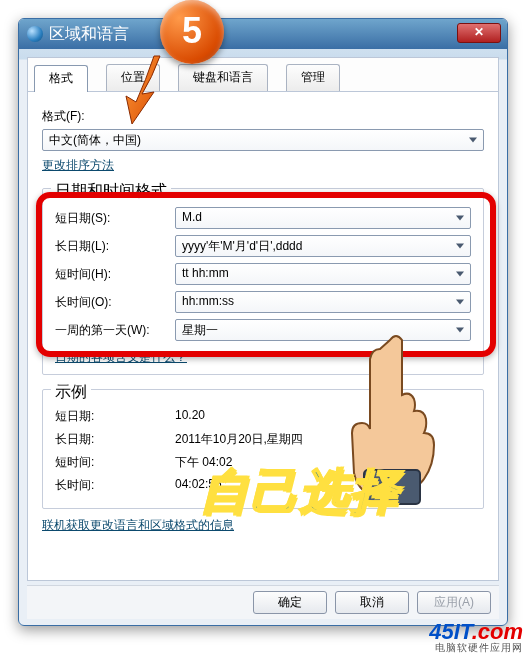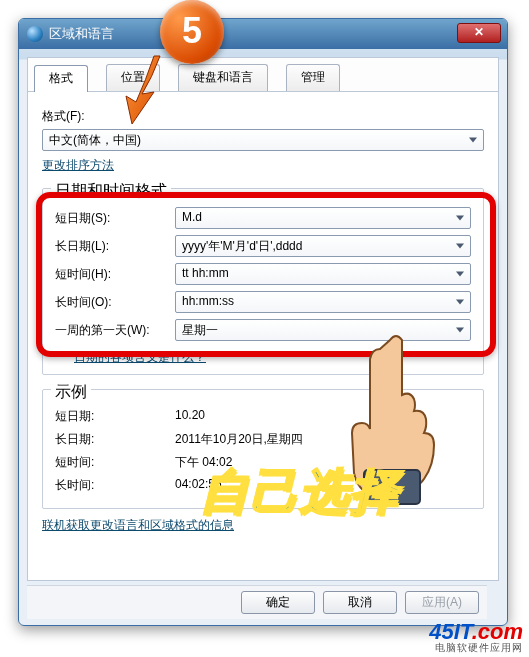--- a/index.html
+++ b/index.html
@@ -31,21 +31,21 @@
     padding: 0 4px;
     color: #fff;
     position: relative;
   }
   .titlebar .globe {
     width: 16px; height: 16px;
     border-radius: 50%;
     background: radial-gradient(circle at 5px 5px, #b8e0ff, #2a7fc0 60%, #0d4a7a);
     margin: 0 6px 0 4px;
   }
-  .titlebar .title { font-size: 13px; text-align: center; }
+  .titlebar .title { font-size: 16px; text-align: center; }
   .close-btn {
     position: absolute;
     right: 6px; top: 4px;
     width: 44px; height: 20px;
     background: linear-gradient(#e07070, #b02020);
     border: 1px solid #7a1010;
     border-radius: 3px;
     color: #fff;
     text-align: center;
     line-height: 17px;
@@ -138,21 +138,21 @@
     border: 6px solid #e30000;
     border-radius: 14px;
     left: 36px; top: 192px;
     width: 460px; height: 165px;
     pointer-events: none;
     box-shadow: 0 2px 6px rgba(0,0,0,0.3);
   }
   
   .dlg-buttons {
     position: absolute;
-    left: 8px; right: 20px; bottom: 6px;
+    left: 8px; right: 8px; bottom: 6px;
     height: 34px;
     display: flex;
     justify-content: flex-end;
     align-items: center;
     gap: 8px;
     padding-right: 8px;
     border-top: 1px solid #d1d7e0;
     background: #f3f5f8;
   }
   .btn {
@@ -282,21 +282,21 @@
           </div>
         </div>
 
         <div class="field-row">
           <label>一周的第一天(W):</label>
           <div class="combo">
             <span>星期一</span>
           </div>
         </div>
 
-        <div style="margin-top:8px;margin-left:19px;">
+        <div style="margin-top:8px;">
           <span class="link">日期的各项含义是什么？</span>
         </div>
       </div>
 
       <div class="group">
         <div class="group-title">示例</div>
         <div class="ex-row">
           <div class="k">短日期:</div>
           <div class="v">10.20</div>
         </div>

